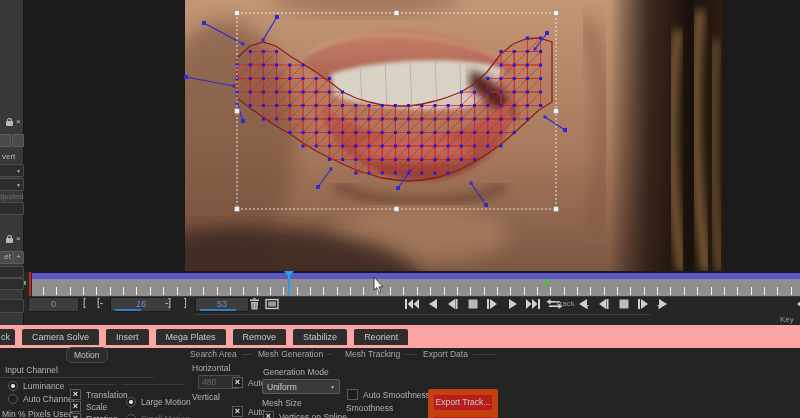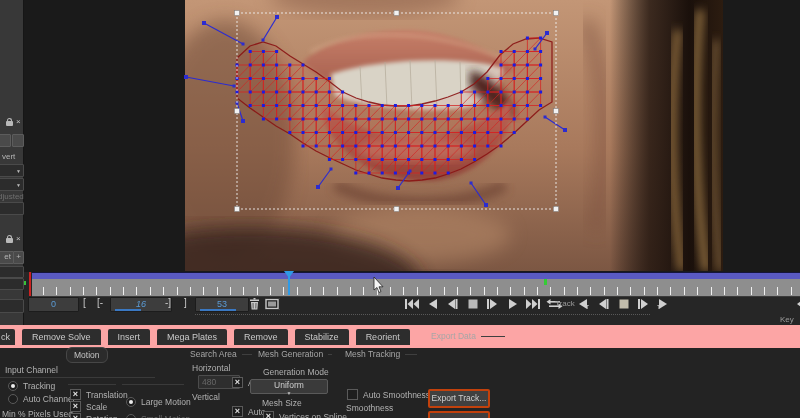--- a/index.html
+++ b/index.html
@@ -47,21 +47,21 @@
   .row{display:flex;align-items:center;gap:5px;}
   .radio{width:8px;height:8px;border-radius:50%;background:#1e1e1e;border:1px solid #5a5a5a;flex:0 0 auto;}
   .radio.sel{position:relative;}
   .radio.sel::after{content:"";position:absolute;left:2px;top:2px;width:4px;height:4px;border-radius:50%;background:#ececec;}
   .cb{width:9px;height:9px;background:#1e1e1e;border:1px solid #5a5a5a;flex:0 0 auto;
       font-size:9px;line-height:8px;text-align:center;color:#e6e6e6;font-weight:bold;}
   .fld{background:#2e2e2e;border:1px solid #4c4c4c;border-radius:1px;font-size:8.5px;line-height:12px;padding:0 3px;color:#5b9bd5;position:relative;}
   .fld.off{color:#676767;}
   .dd{background:#3a3a3a;border:1px solid #5a5a5a;border-radius:2px;font-size:8.5px;color:#cfcfcf;
       display:flex;align-items:center;justify-content:space-between;padding:0 4px;}
-  .pbtn{background:#404040;border:2px solid #c2410c;border-radius:2px;color:#cfcfcf;font-size:8.5px;text-align:center;}
+  .pbtn{background:#b91c1c;border:6px solid #c2410c;border-radius:2px;color:#cfcfcf;font-size:8.5px;text-align:center;}
   .mini-tab{background:#2b2b2b;border:1px solid #474747;color:#c5c5c5;font-size:8.5px;padding:2px 7px;border-radius:2px;}
 </style>
 </head>
 <body>
 
 <div id="app">
 
   <div id="viewport">
     <svg id="vpsvg" width="777" height="272" viewBox="23 0 777 272">
       <defs>
@@ -745,33 +745,33 @@
     <div id="dotsep"></div>
 
     <svg class="abs" style="left:350px;top:5px;z-index:9;" width="12" height="17">
       <polygon points="1,0 1,13 4,10.5 6,15.5 8,14.5 6,9.8 10,9.8" fill="#f5f5f5" stroke="#222" stroke-width="0.8"></polygon>
       </svg>
   </div>
 
   <div id="bottom">
     <div id="tabstrip">
       <div class="tab" style="padding:0 5px;margin-left:-4px;">ck</div>
-      <div class="tab">Remove Solve</div>
+      <div class="tab">Camera Solve</div>
       <div class="tab">Insert</div>
       <div class="tab">Mega Plates</div>
       <div class="tab">Remove</div>
       <div class="tab">Stabilize</div>
       <div class="tab">Reorient</div>
     </div>
 
     <div class="abs lbl" style="left:5px;top:40px;">Input Channel</div>
     <div class="abs" style="left:0;top:52px;width:155px;border-top:1px solid #3a3a3a;"></div>
     <div class="abs row" style="left:8px;top:56px;">
       <div class="radio sel"></div>
-      <span class="lbl">Tracking</span>
+      <span class="lbl">Luminance</span>
       </div>
     <div class="abs row" style="left:8px;top:69px;">
       <div class="radio"></div>
       <span class="lbl">Auto Channel</span>
       </div>
     <div class="abs lbl" style="left:2px;top:84px;">Min % Pixels Used</div>
 
     <div class="abs mini-tab" style="left:66px;top:22px;border-radius:6px;">Motion</div>
     <div class="abs" style="left:68px;top:59px;width:48px;border-top:1px solid #3a3a3a;"></div>
     <div class="abs row" style="left:70px;top:64px;">
@@ -811,42 +811,42 @@
     <div class="abs row" style="left:232px;top:81px;">
       <div class="cb"><span>×</span></div>
       <span class="lbl">Auto</span>
       </div>
 
     <div class="abs hdr" style="left:258px;top:24px;width:74px;">
       <span>Mesh Generation</span>
         <div class="hline"></div>
       </div>
     <div class="abs lbl" style="left:263px;top:42px;">Generation Mode</div>
-    <div class="abs dd" style="left:250px;top:54px;width:68px;height:13px;flex-direction:column;">
+    <div class="abs dd" style="left:262px;top:54px;width:68px;height:13px;">
       <span>Uniform</span>
       <span class="ddv">▼</span>
       </div>
     <div class="abs lbl" style="left:262px;top:73px;">Mesh Size</div>
 
     <div class="abs row" style="left:263px;top:86px;">
       <div class="cb"><span>×</span></div>
       <span class="lbl">Vertices on Spline</span>
       </div>
 
     <div class="abs hdr" style="left:345px;top:24px;width:72px;">
       <span>Mesh Tracking</span>
         <div class="hline"></div>
       </div>
     <div class="abs row" style="left:347px;top:64px;">
       <div class="cb"></div>
       <span class="lbl">Auto Smoothness</span>
       </div>
     <div class="abs lbl" style="left:346px;top:78px;">Smoothness</div>
 
-    <div class="abs hdr" style="left:423px;top:6px;width:74px;margin-left:8px;">
+    <div class="abs hdr" style="left:423px;top:24px;width:74px;">
       <span>Export Data</span>
         <div class="hline"></div>
       </div>
     <div class="abs pbtn" style="left:428px;top:64px;width:58px;height:15px;line-height:15px;">Export Track...</div>
     <div class="abs pbtn" style="left:428px;top:86px;width:58px;height:10px;"></div>
   </div>
 
 </div>
 
 </body></html>

